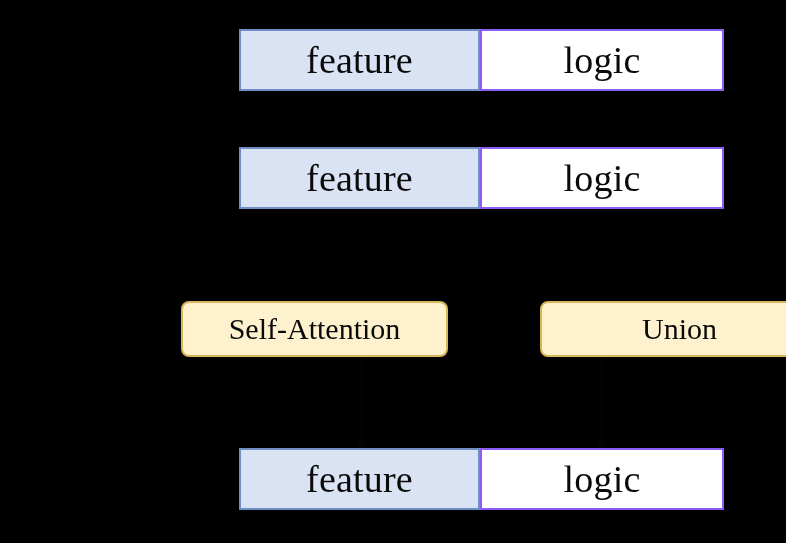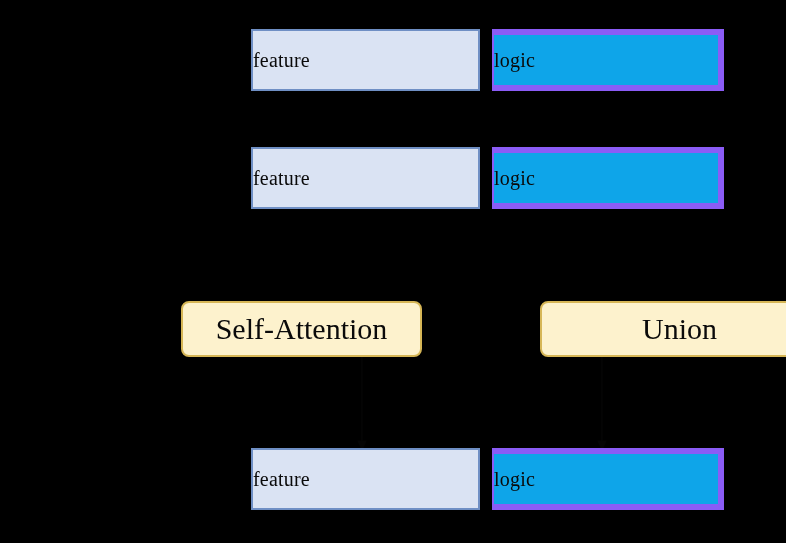--- a/index.html
+++ b/index.html
@@ -19,34 +19,33 @@
   
   .split-bar {
     position: absolute;
     display: flex;
     box-sizing: border-box;
   }
   .cell {
     box-sizing: border-box;
     display: flex;
     align-items: center;
-    justify-content: flex-start;
-    font-size: 20px;
+    justify-content: center;
+    font-size: 38px;
     line-height: 1;
     color: #0a0a0a;
     letter-spacing: 0.2px;
-    margin-left: 12px;
   }
   .cell.feature {
     background: #dae3f3;
     border: 2px solid #6f8fc4;
   }
   .cell.logic {
-    background: #0ea5e9;
-    border: 6px solid #8b5cf6;
+    background: #ffffff;
+    border: 2px solid #8b5cf6;
     border-left-width: 2px;
     font-family: Liberation Serif, serif;
   }
 
   
   .op-box {
     position: absolute;
     box-sizing: border-box;
     background: #fdf2cd;
     border: 2px solid #d6b656;
@@ -95,21 +94,21 @@
 
   <div class="split-bar" style="left:239px; top:147px; width:485px; height:62px;">
     <div class="cell feature" style="width:241px;">
       <span>feature</span>
     </div>
     <div class="cell logic" style="width:244px;">
       <span>logic</span>
     </div>
   </div>
 
-  <div class="op-box" style="left:181px; top:301px; width:241px; height:56px;">
+  <div class="op-box" style="left:181px; top:301px; width:267px; height:56px;">
     <span>Self-Attention</span>
   </div>
 
   <div class="op-box" style="left:540px; top:301px; width:279px; height:56px;">
     <span>Union</span>
   </div>
 
   <div class="split-bar" style="left:239px; top:448px; width:485px; height:62px;">
     <div class="cell feature" style="width:241px;">
       <span>feature</span>

